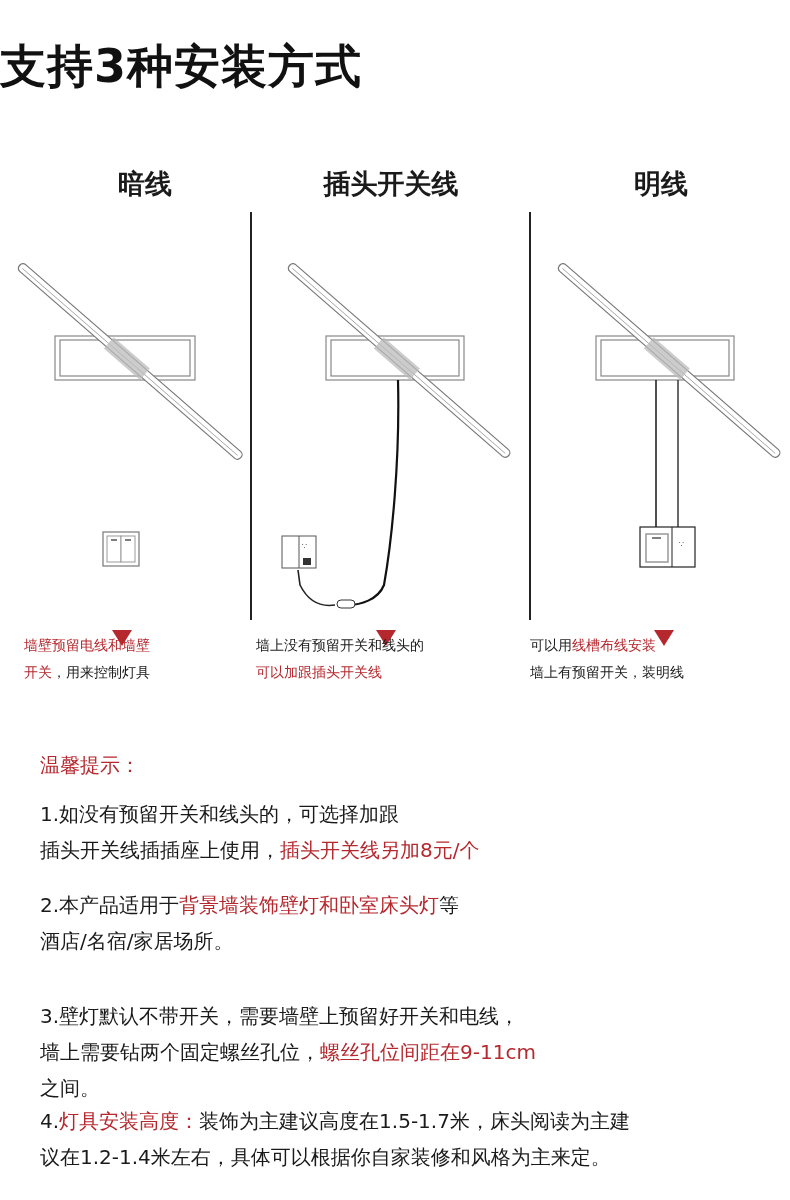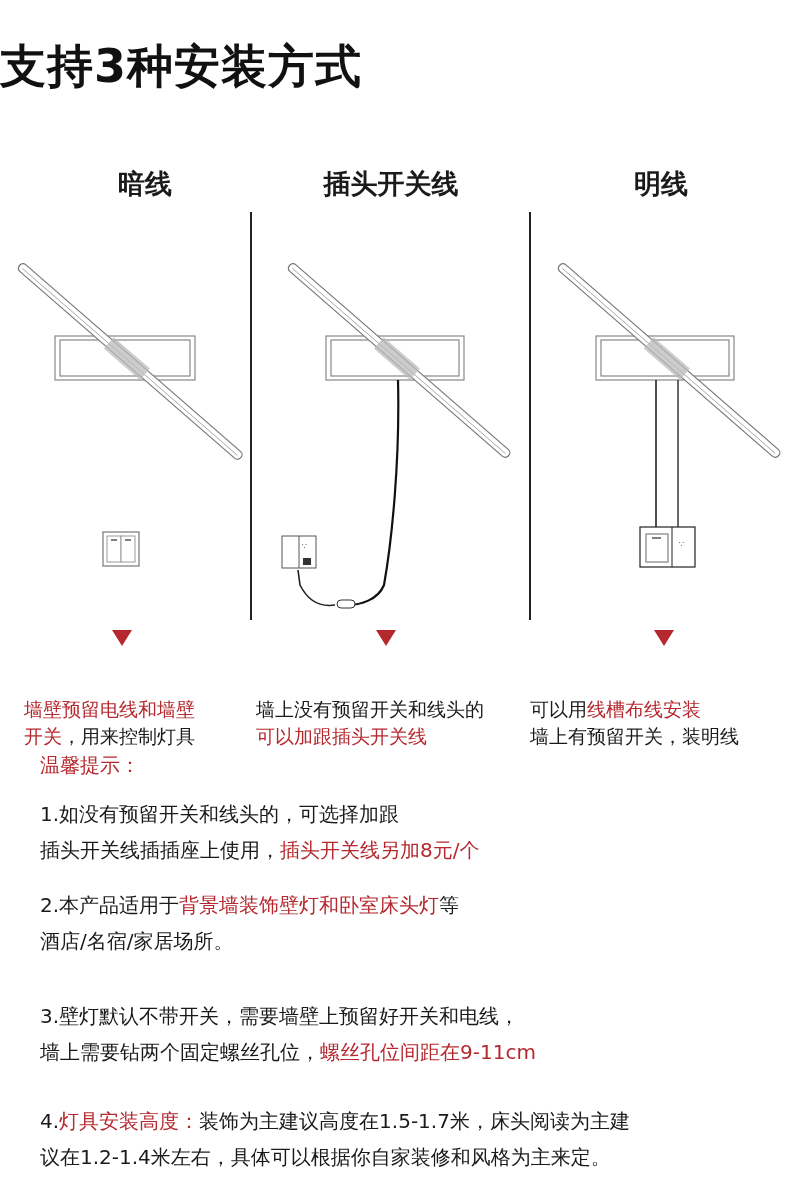--- a/index.html
+++ b/index.html
@@ -3,21 +3,21 @@
 <meta charset="utf-8">
 <style>
   html,body{margin:0;padding:0;background:#fff;}
   body{width:790px;height:1200px;position:relative;overflow:hidden;font-family:"DejaVu Sans","Liberation Sans",sans-serif;color:#1a1a1a;}
   .title{position:absolute;top:36px;left:0;width:750px;text-align:left;font-size:46px;font-weight:bold;letter-spacing:1px;color:#111;}
   .col-title{position:absolute;top:166px;font-size:27px;font-weight:bold;text-align:center;color:#1a1a1a;}
   .divider{position:absolute;top:212px;width:2px;height:408px;background:#222;}
   .diagram{position:absolute;top:240px;width:260px;height:380px;}
   .diagram svg{width:100%;height:100%;}
   .arrow{position:absolute;top:630px;width:0;height:0;border-left:10px solid transparent;border-right:10px solid transparent;border-top:16px solid #b5282e;}
-  .desc{position:absolute;top:696px;font-size:19px;line-height:27px;white-space:nowrap;}
+  .desc{position:absolute;top:632px;font-size:14px;line-height:27px;white-space:nowrap;}
   .red{color:#b5282e;}
   .tips-head{position:absolute;top:752px;left:40px;font-size:20px;color:#b5282e;}
   .tip{position:absolute;left:40px;font-size:20px;line-height:36px;white-space:nowrap;color:#1a1a1a;}
 </style>
 </head>
 <body>
 
 <div class="title">支持3种安装方式</div>
 
 <div class="col-title" style="left:0;width:250px;padding-left:20px;">暗线</div>
@@ -119,18 +119,19 @@
 </div>
 
 <div class="tip" style="top:887px;">
   <div><span>2.本产品适用于</span><span class="red">背景墙装饰壁灯和卧室床头灯</span><span>等</span></div>
   <div>酒店/名宿/家居场所。</div>
 </div>
 
 <div class="tip" style="top:978px;margin-top:20px;">
   <div>3.壁灯默认不带开关，需要墙壁上预留好开关和电线，</div>
   <div><span>墙上需要钻两个固定螺丝孔位，</span><span class="red">螺丝孔位间距在9-11cm</span></div>
+  <div>之间。</div>
 </div>
 
 <div class="tip" style="top:1103px;">
   <div><span>4.</span><span class="red">灯具安装高度：</span><span>装饰为主建议高度在1.5-1.7米，床头阅读为主建</span></div>
   <div>议在1.2-1.4米左右，具体可以根据你自家装修和风格为主来定。</div>
 </div>
 
 </body></html>

